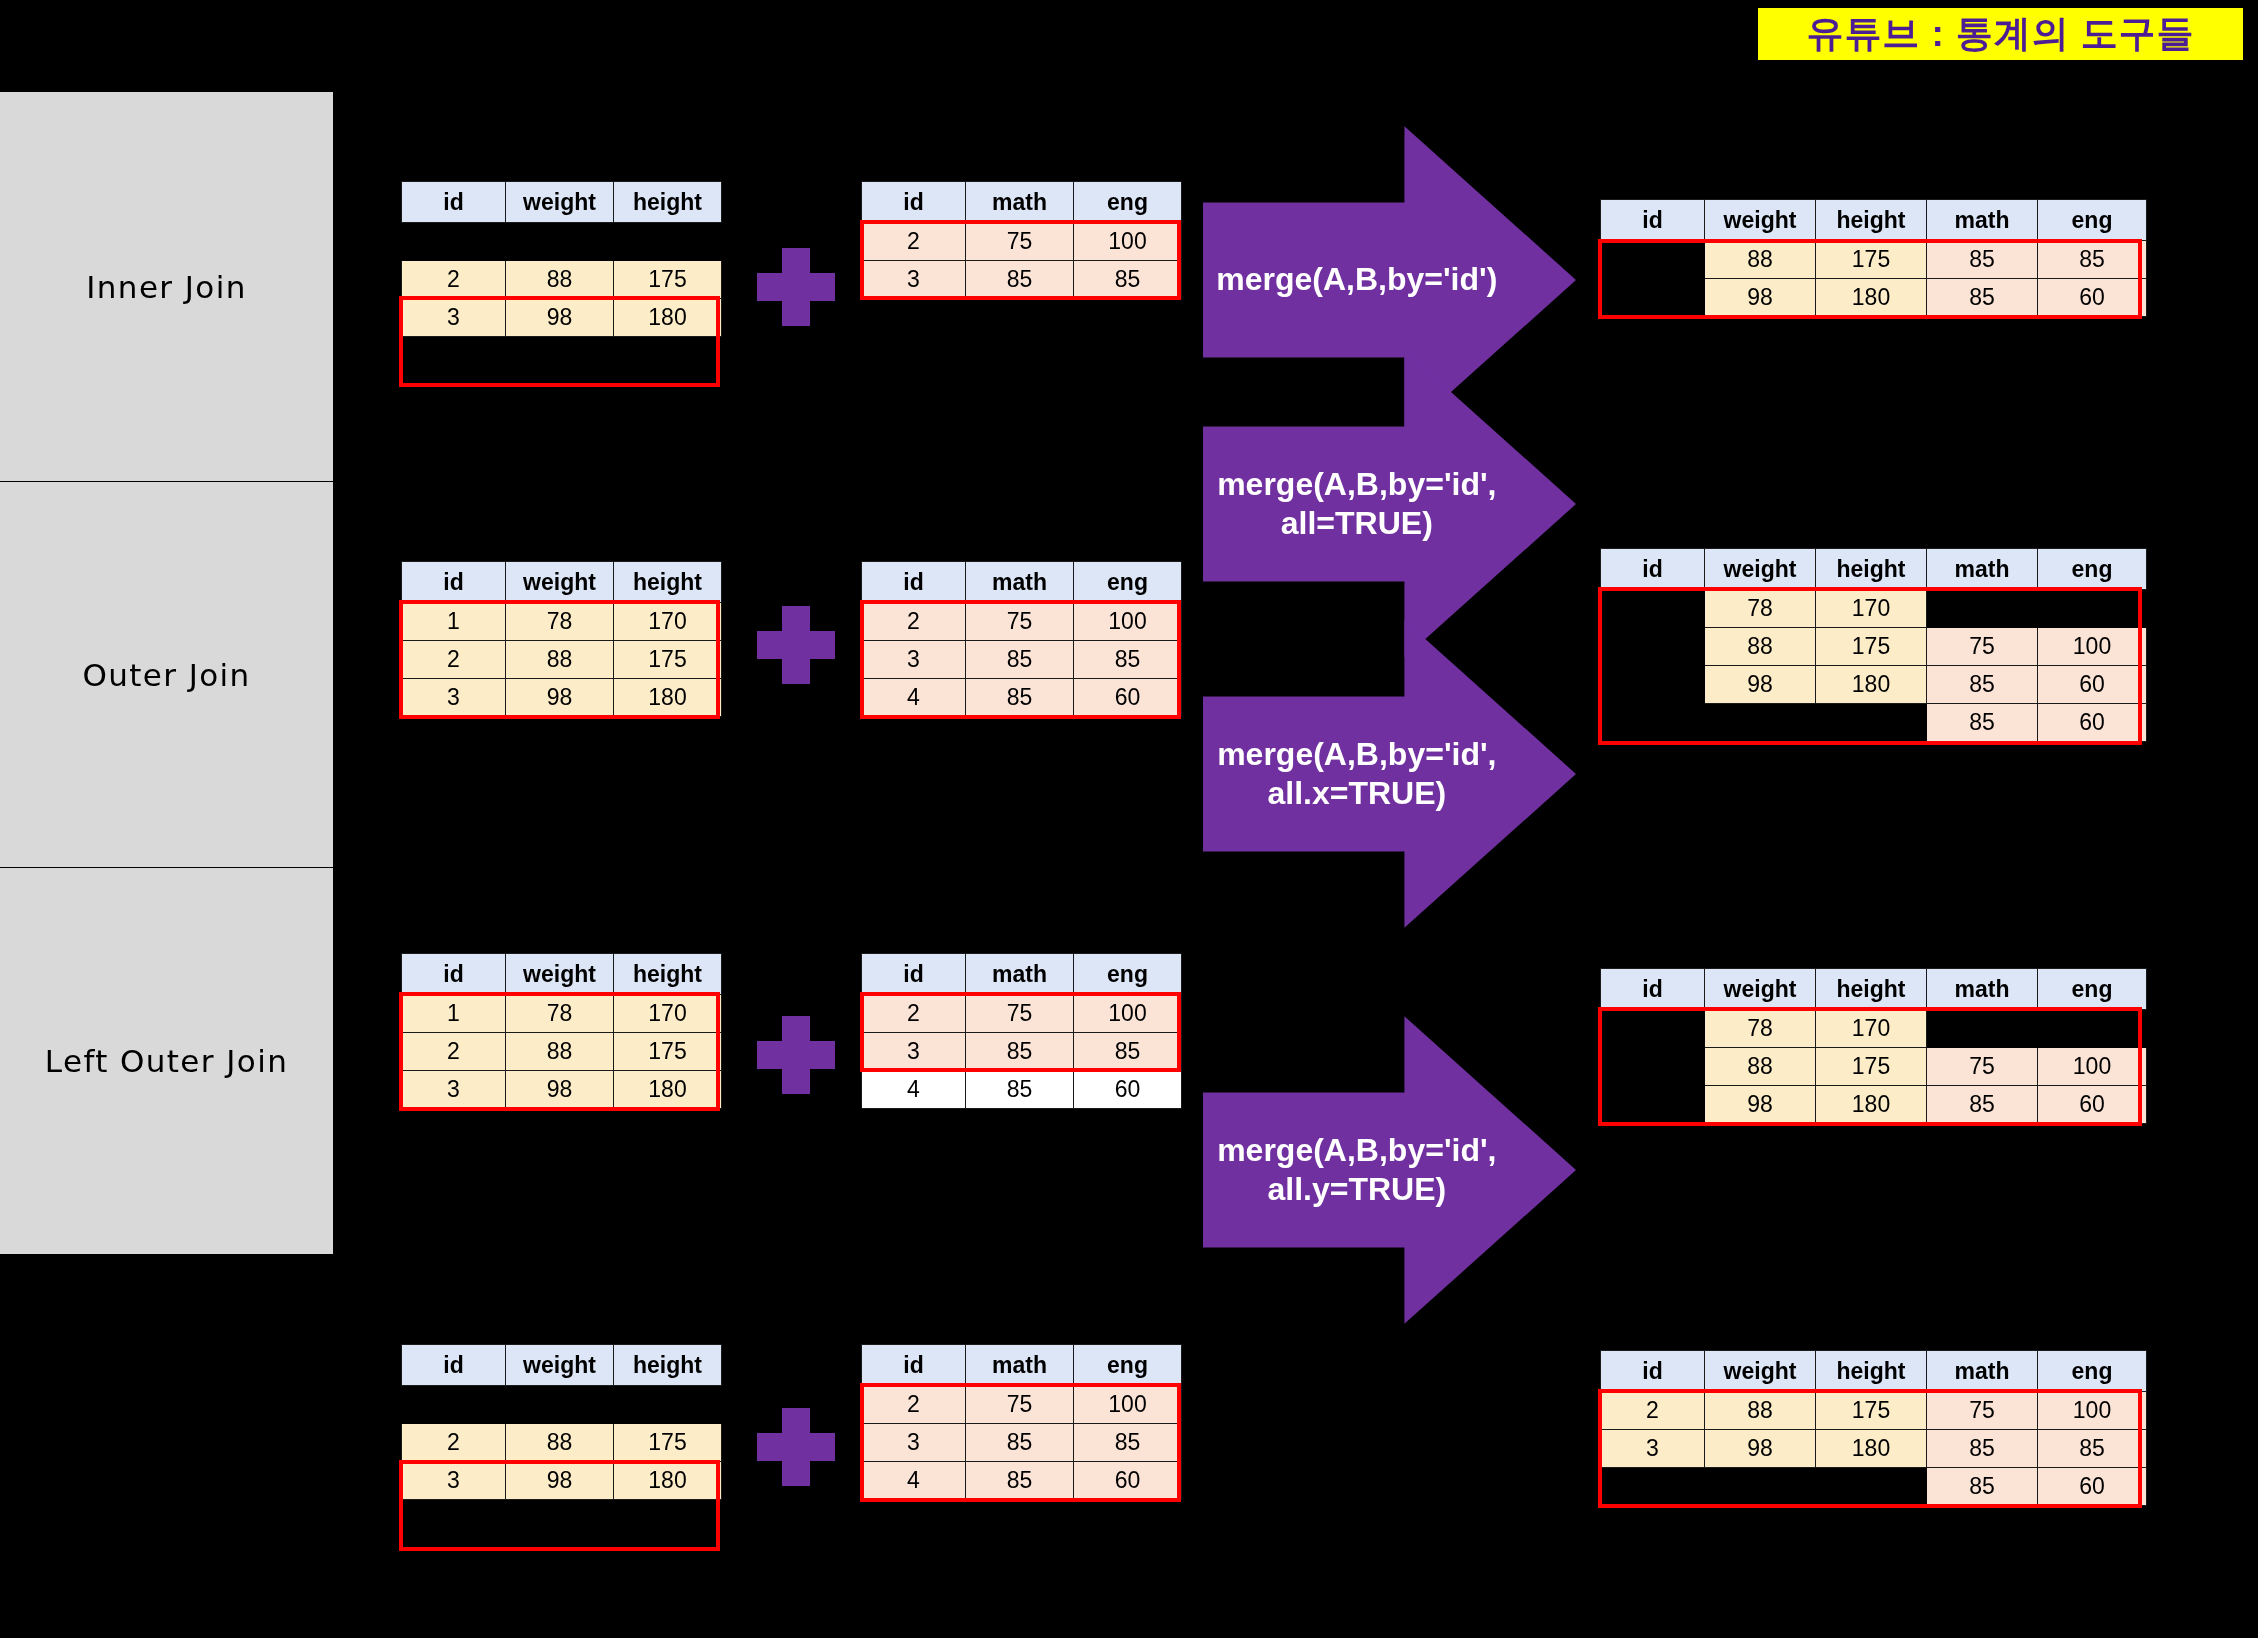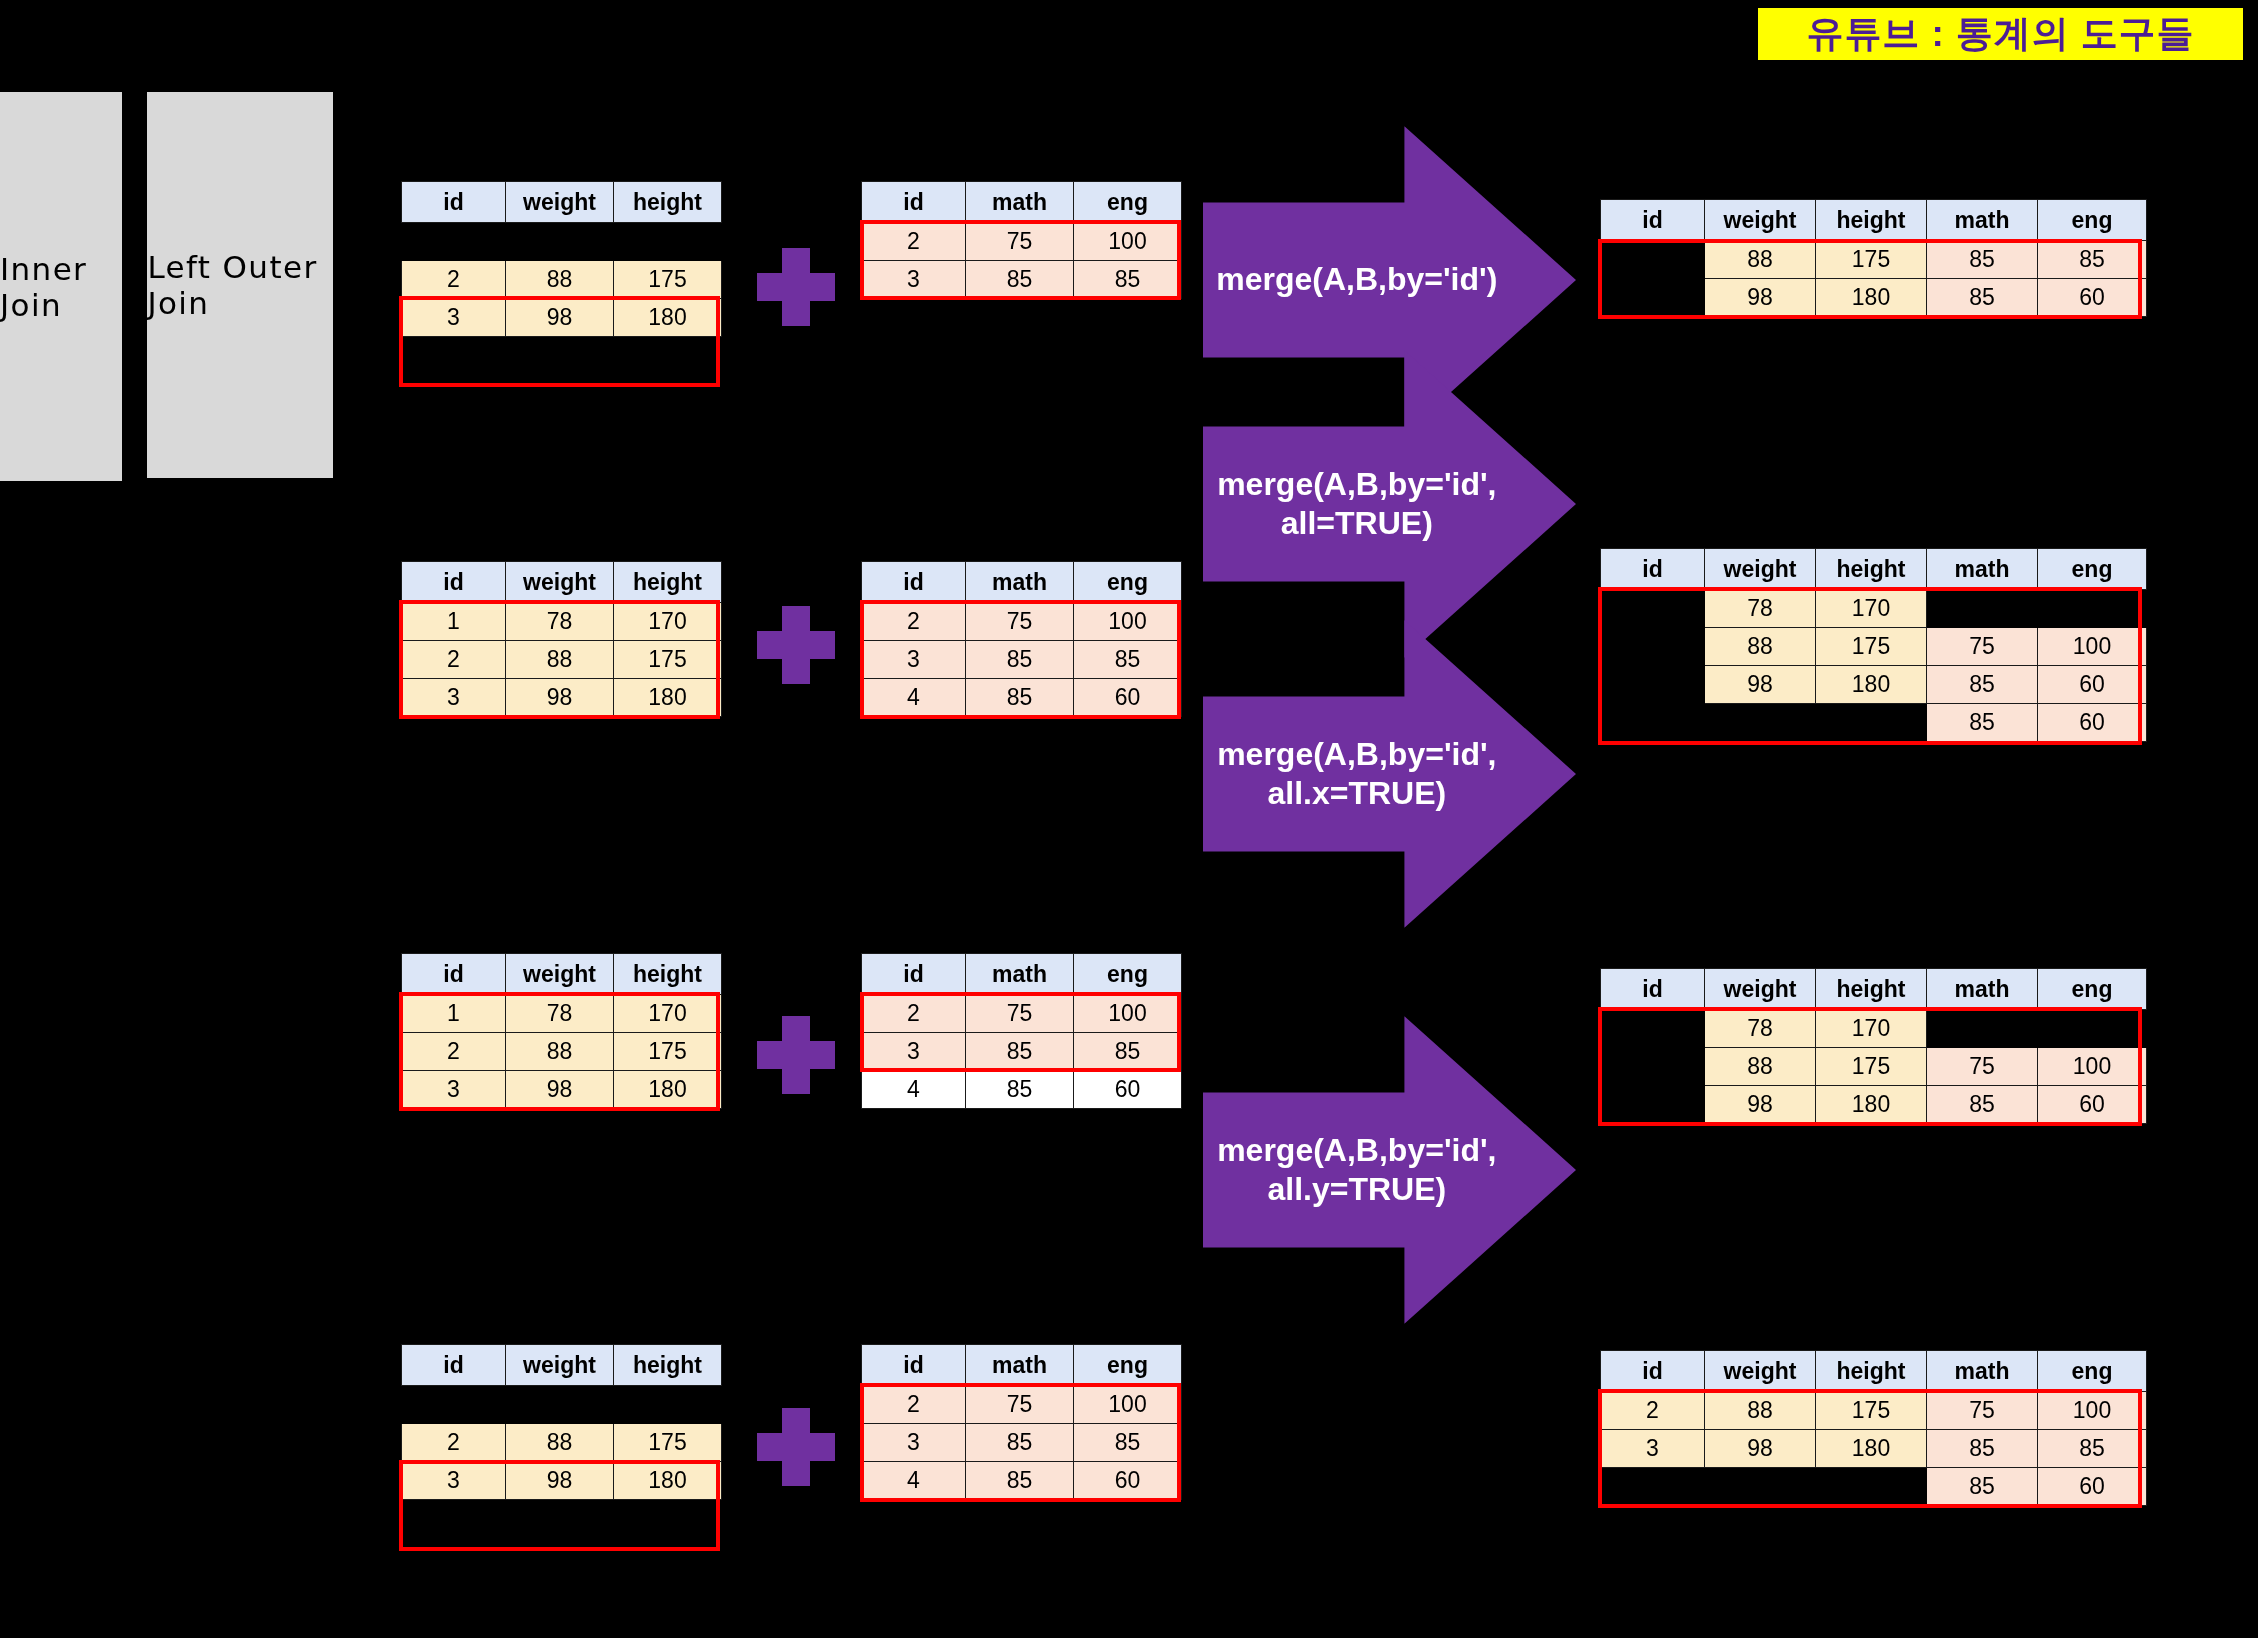--- a/index.html
+++ b/index.html
@@ -40,22 +40,21 @@
   #sidebar {
     position: absolute;
     left: 0px;
     top: 91px;
     width: 334px;
     height: 1548px;
     box-sizing: border-box;
     border: 1.9px solid #000000;
     border-left: none;
     display: flex;
-    flex-direction: row;
-    gap: 25px;
+    flex-direction: column;
   }
   .sidebar-cell {
     background: #D9D9D9;
     box-sizing: border-box;
     border-bottom: 1.9px solid #000000;
     display: flex;
     align-items: center;
     justify-content: center;
     color: #000000;
     font-size: 31px;
@@ -142,20 +141,23 @@
 <body>
 
 <div id="title-badge">
   <span class="title-text">유튜브 : 통계의 도구들</span>
 </div>
 
 <div id="sidebar">
   <div class="sidebar-cell sb-h1">
     <span>Inner Join</span>
   </div>
+  <div class="sidebar-cell sb-h2">
+    <span>Outer Join</span>
+  </div>
   <div class="sidebar-cell sb-h3">
     <span>Left Outer Join</span>
   </div>
 </div>
 
 <table class="dtable" style="left:401px; top:181px; width:317px;">
   <tbody>
       <tr>
     <td class="hdr" style="width:103px">id</td>
     <td class="hdr" style="width:107px">weight</td>

